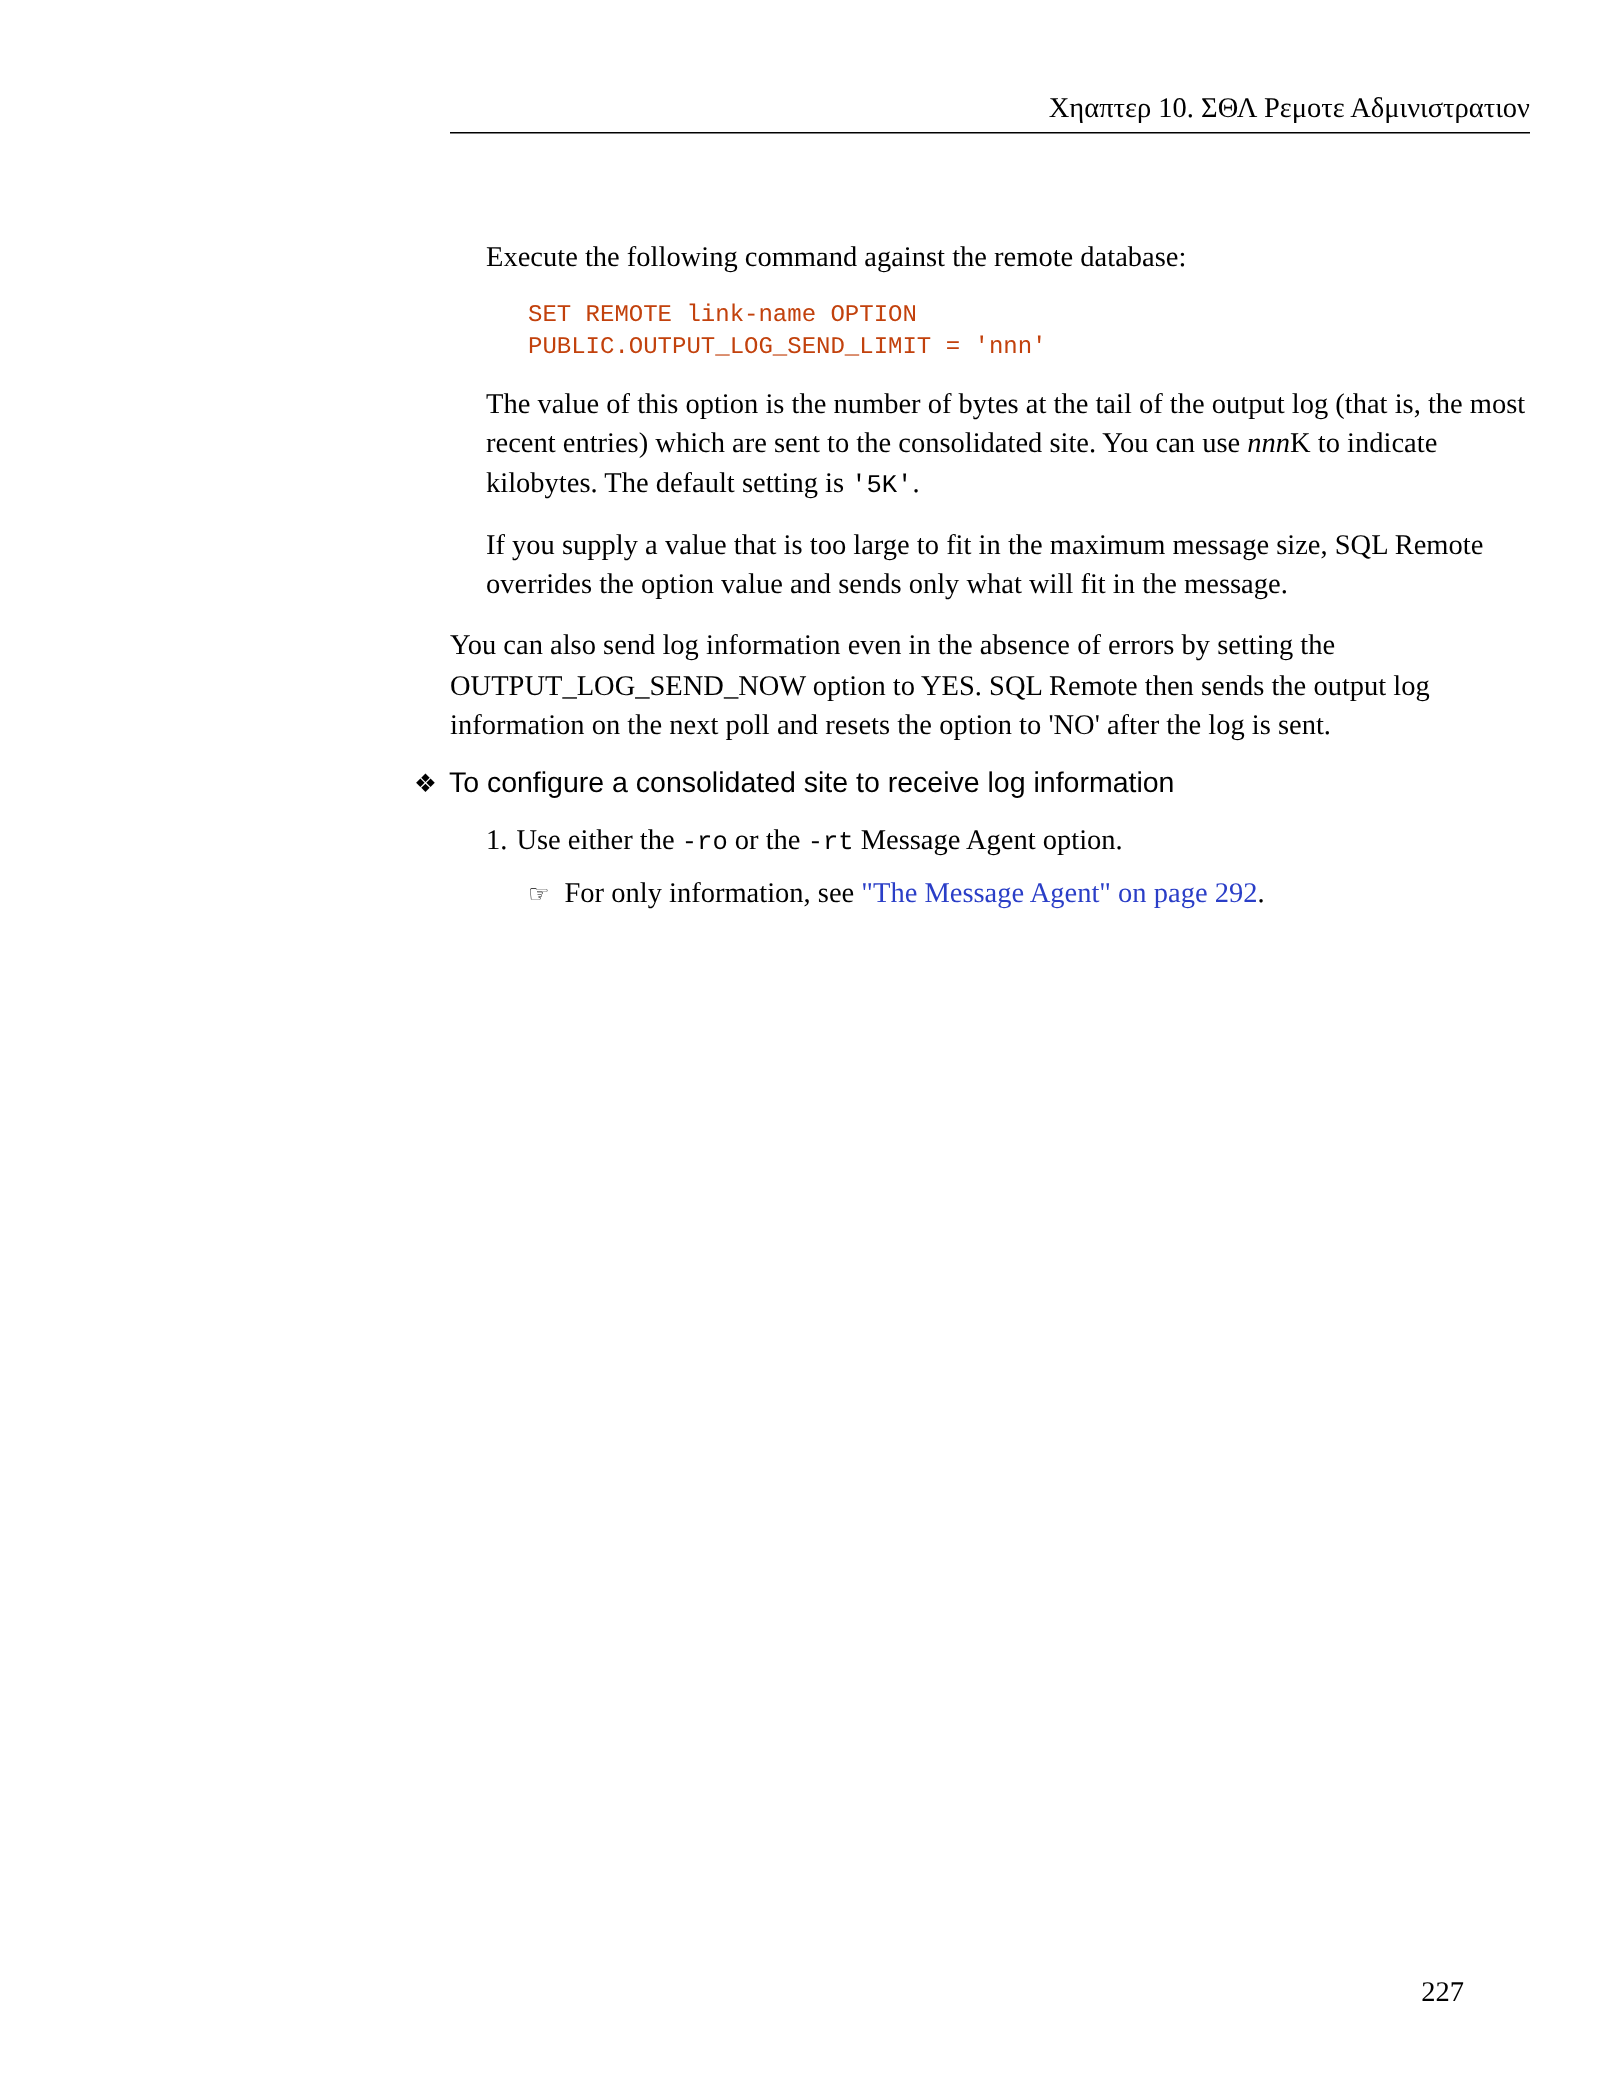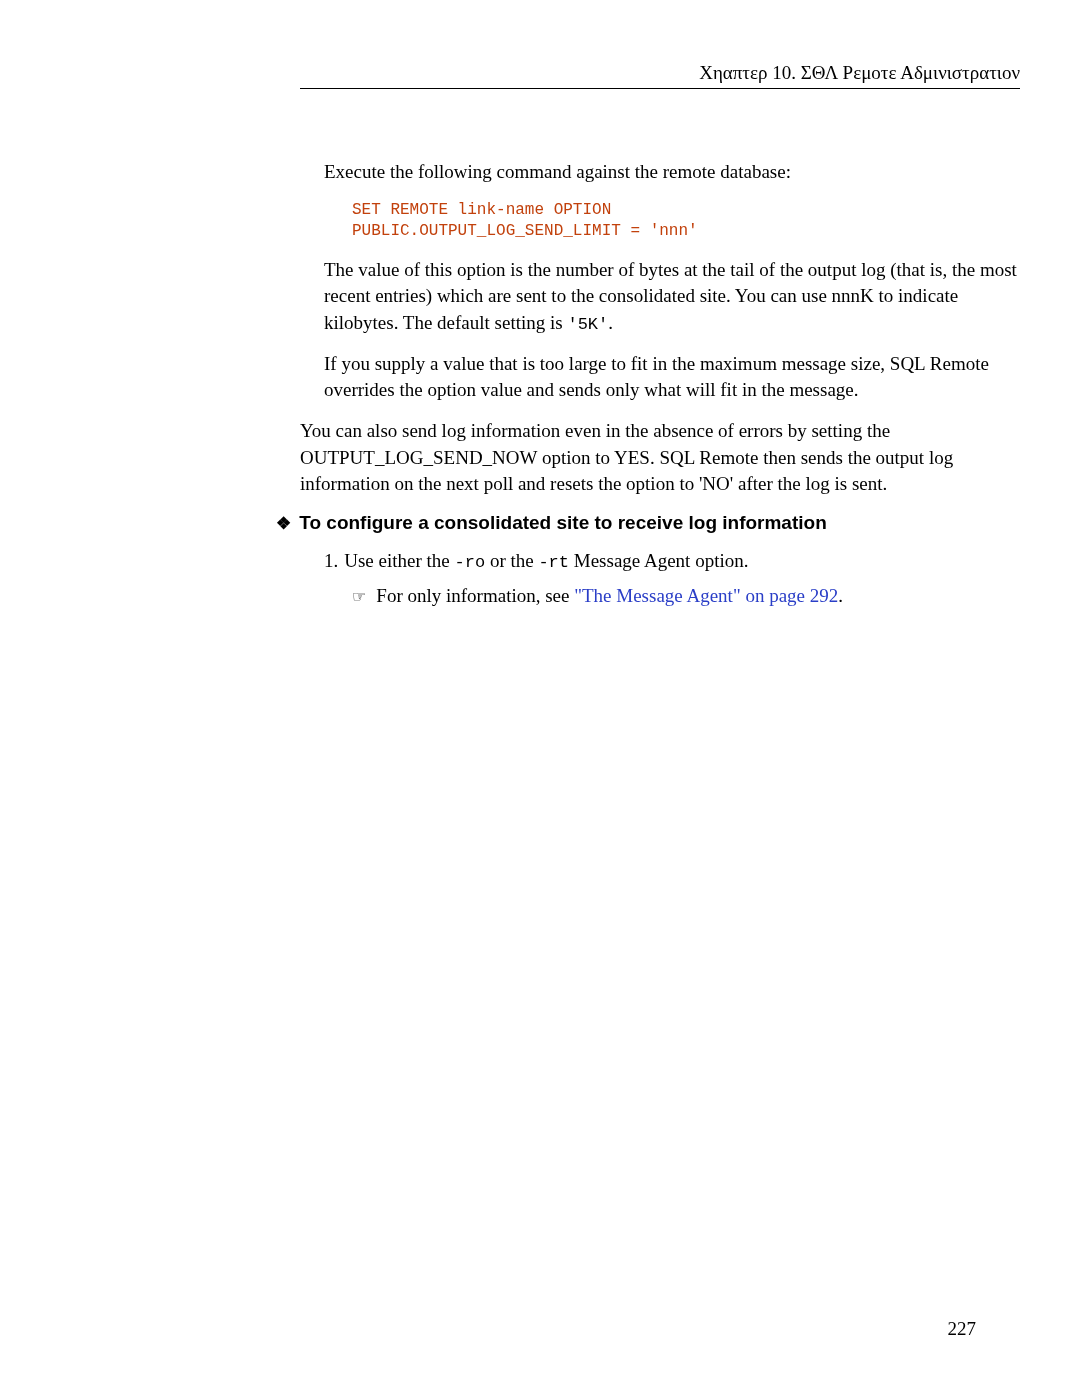--- a/index.html
+++ b/index.html
@@ -35,24 +35,24 @@
     color: #c2410c;
     font-size: 16px;
     line-height: 1.35;
     margin: 10px 0 14px 52px;
     white-space: pre;
   }
   .code-inline {
     font-family: 'Courier New', monospace;
     font-size: 17px;
   }
-  .italic { }
+  .italic { font-style: italic; }
   .section-heading {
     font-family: Arial, Helvetica, sans-serif;
-    font-weight: bold;
+    font-weight: normal;
     font-size: 19px;
     margin: 7px 0 14px -24px;
   }
   .bullet-diamond {
     font-size: 17px;
     margin-right: 8px;
     vertical-align: middle;
   }
   .ol-item {
     font-size: 19px;

